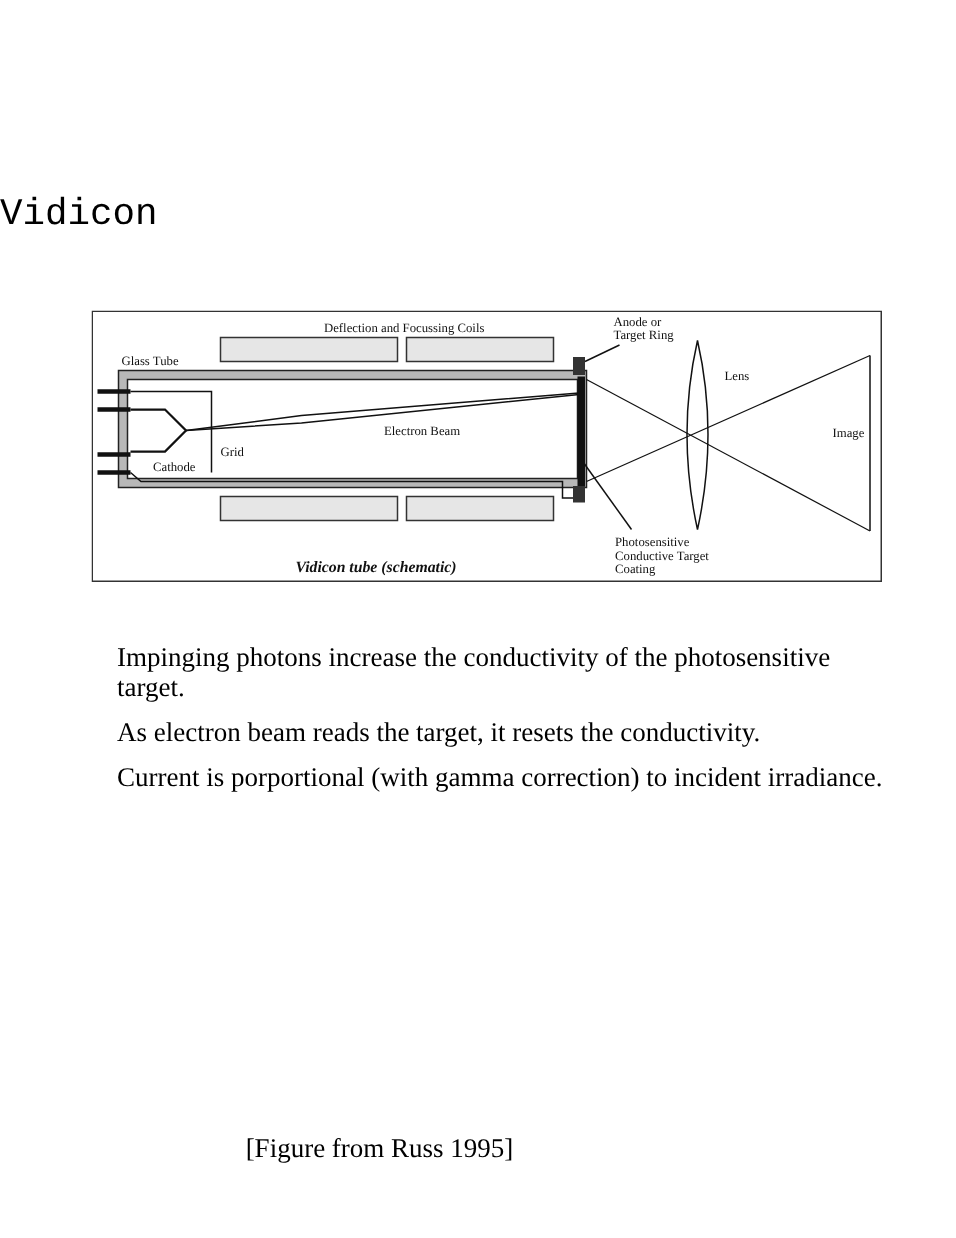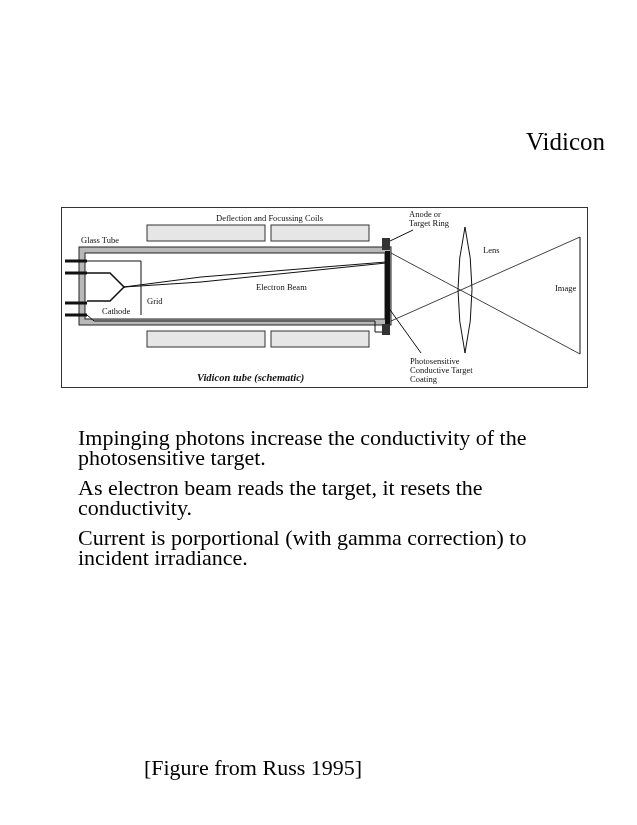--- a/index.html
+++ b/index.html
@@ -1,26 +1,26 @@
 <!DOCTYPE html>
 <html><head>
 <meta charset="utf-8">
 <style>
   html, body { margin: 0; padding: 0; background: #ffffff; }
   body { width: 637px; height: 825px; position: relative; overflow: hidden;
          font-family: "Liberation Serif", "DejaVu Serif", serif; color: #000; }
-  .title { position: absolute; left: 0; width: 605px; top: 128px; text-align: right;
-           font-size: 25px; }
+  .title { position: absolute; left: 0; width: 605px; top: 128px; text-align: left;
+           font-size: 25px; font-family: Liberation Mono, monospace; }
   .figure { position: absolute; left: 61px; top: 207px; width: 527px; height: 148px; }
   .figure svg { display: block; }
   .lbl { font-family: "Liberation Serif", "DejaVu Serif", serif; font-size: 8.5px; fill: #111; }
   .caption { font-family: "Liberation Serif", "DejaVu Serif", serif; font-size: 10.5px; font-style: italic; font-weight: bold; fill: #111; }
-  .bullets { position: absolute; left: 78px; top: 428px; width: 520px; font-size: 22px; line-height: 20px; }
+  .bullets { position: absolute; left: 78px; top: 428px; width: 520px; font-size: 18px; line-height: 20px; }
   .bullets p { margin: 0 0 10px 0; }
-  .footer { position: absolute; left: 0; width: 506px; top: 755px; text-align: center; font-size: 22px; }
+  .footer { position: absolute; left: 0; width: 506px; top: 755px; text-align: center; font-size: 18px; }
 </style>
 </head>
 <body>
 
 <div class="title">Vidicon</div>
 
 <div class="figure">
   <svg width="527" height="181" viewBox="0 0 527 181" xmlns="http://www.w3.org/2000/svg">
 
     <rect x="0.5" y="0.5" width="526" height="180" fill="#fff" stroke="#333" stroke-width="1"></rect>

